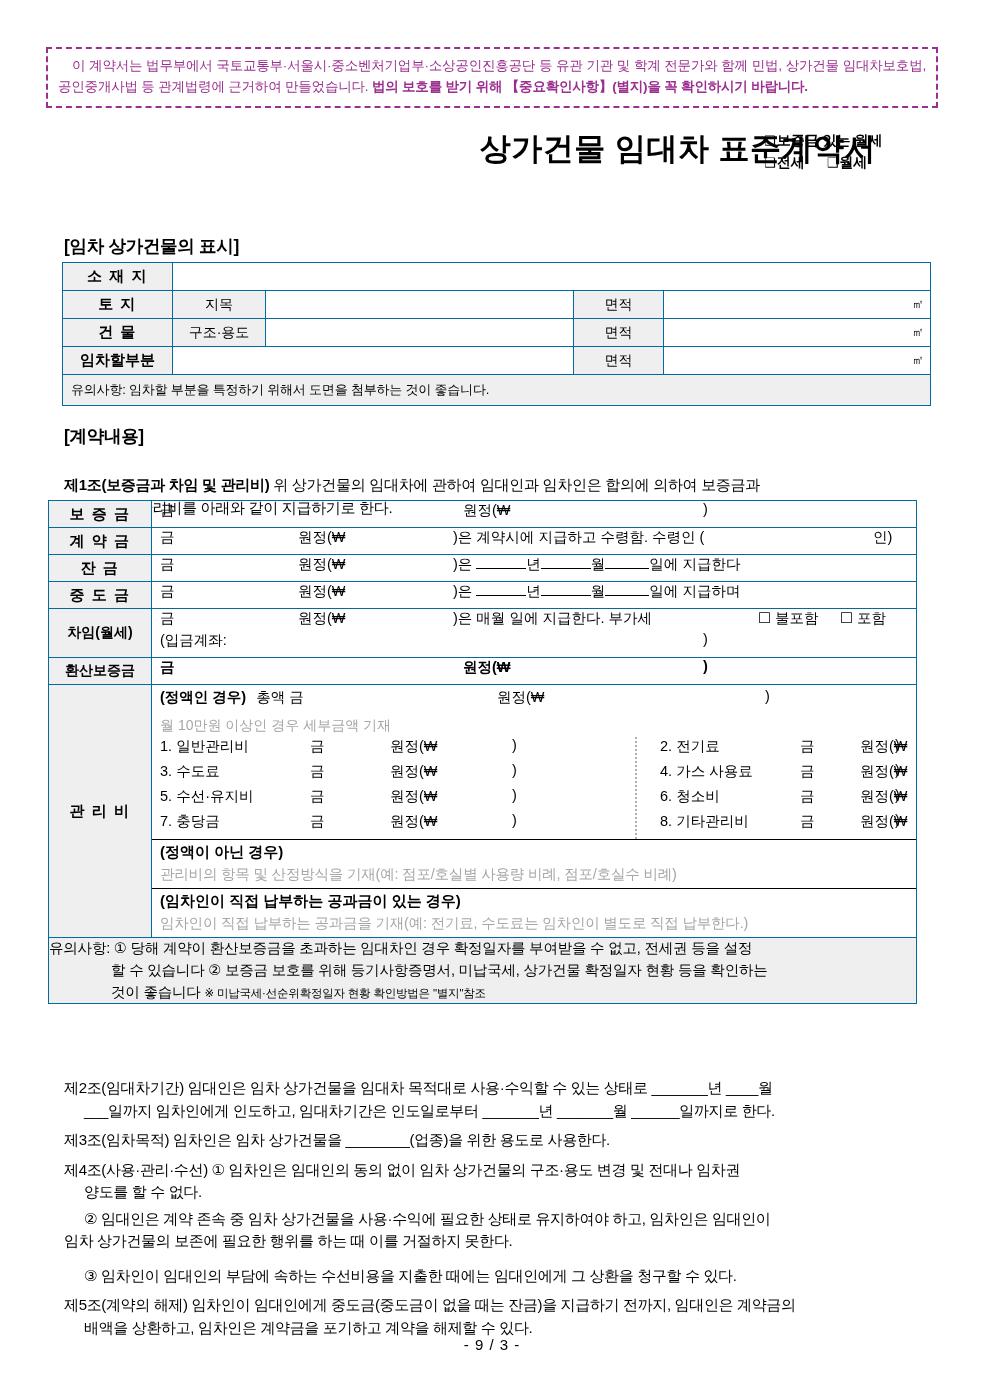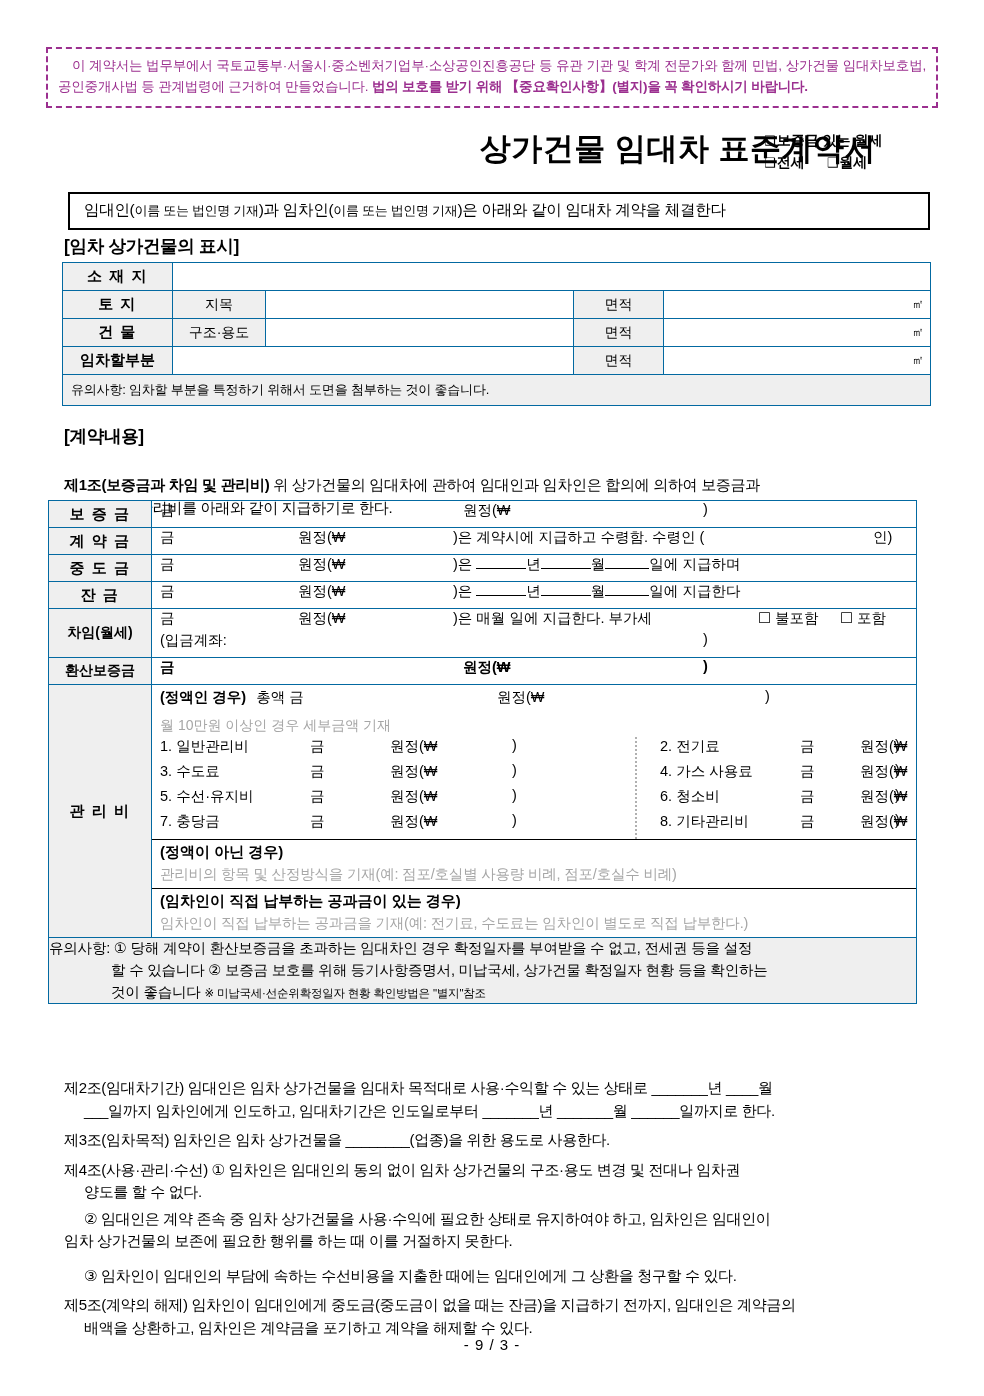--- a/index.html
+++ b/index.html
@@ -286,23 +286,20 @@
     <div class="type-box">
       <div class="type-line">
         <span class="cbx">❑</span><span>보증금 있는 월세</span>
       </div>
       <div class="type-line">
         <span><span class="cbx">❑</span><span>전세</span></span><span class="sp-gap"></span><span><span class="cbx">❑</span><span>월세</span></span>
       </div>
     </div>
   </div>
 
-  <div class="intro">
-    <span>임대인(</span><span class="small">이름 또는 법인명 기재</span><span>)과 임차인(</span><span class="small">이름 또는 법인명 기재</span><span>)은 아래와 같이 임대차 계약을 체결한다</span>
-  </div>
 
   <div class="sec-head" id="head-property">[임차 상가건물의 표시]</div>
 
   <table class="doc" id="tbl-property">
     <colgroup>
       <col style="width:110px">
       <col style="width:93px">
       <col style="width:308px">
       <col style="width:90px">
       <col style="width:267px">
@@ -373,40 +370,40 @@
               <span class="m-geum" style="left:2px">금</span>
               <span class="m-won" style="left:140px">원정(₩</span>
               <span class="m-rest" style="left:295px">)은 계약시에 지급하고 수령함. 수령인 (</span>
               <span class="m-rest" style="left:715px">인)</span>
             </div>
           </div>
         </td>
       </tr>
 
       <tr>
+        <td class="lbl">잔   금</td>
+        <td>
+          <div class="inner">
+            <div class="money-line" style="height:20px">
+              <span class="m-geum" style="left:2px">금</span>
+              <span class="m-won" style="left:140px">원정(₩</span>
+              <span class="m-rest" style="left:295px"><span>)은 </span><span class="ul w50"></span><span>년</span><span class="ul w50"></span><span>월</span><span class="ul w44"></span><span>일에 지급한다</span></span>
+            </div>
+          </div>
+        </td>
+      </tr>
+
+      <tr>
         <td class="lbl">중 도 금</td>
         <td>
           <div class="inner">
             <div class="money-line" style="height:20px">
               <span class="m-geum" style="left:2px">금</span>
               <span class="m-won" style="left:140px">원정(₩</span>
               <span class="m-rest" style="left:295px"><span>)은 </span><span class="ul w50"></span><span>년</span><span class="ul w50"></span><span>월</span><span class="ul w44"></span><span>일에 지급하며</span></span>
-            </div>
-          </div>
-        </td>
-      </tr>
-
-      <tr>
-        <td class="lbl">잔   금</td>
-        <td>
-          <div class="inner">
-            <div class="money-line" style="height:20px">
-              <span class="m-geum" style="left:2px">금</span>
-              <span class="m-won" style="left:140px">원정(₩</span>
-              <span class="m-rest" style="left:295px"><span>)은 </span><span class="ul w50"></span><span>년</span><span class="ul w50"></span><span>월</span><span class="ul w44"></span><span>일에 지급한다</span></span>
             </div>
           </div>
         </td>
       </tr>
 
       <tr class="row-2line">
         <td class="lbl tight" style="font-size:14px">차임(월세)</td>
         <td>
           <div class="inner">
             <div class="money-line" style="height:22px">

